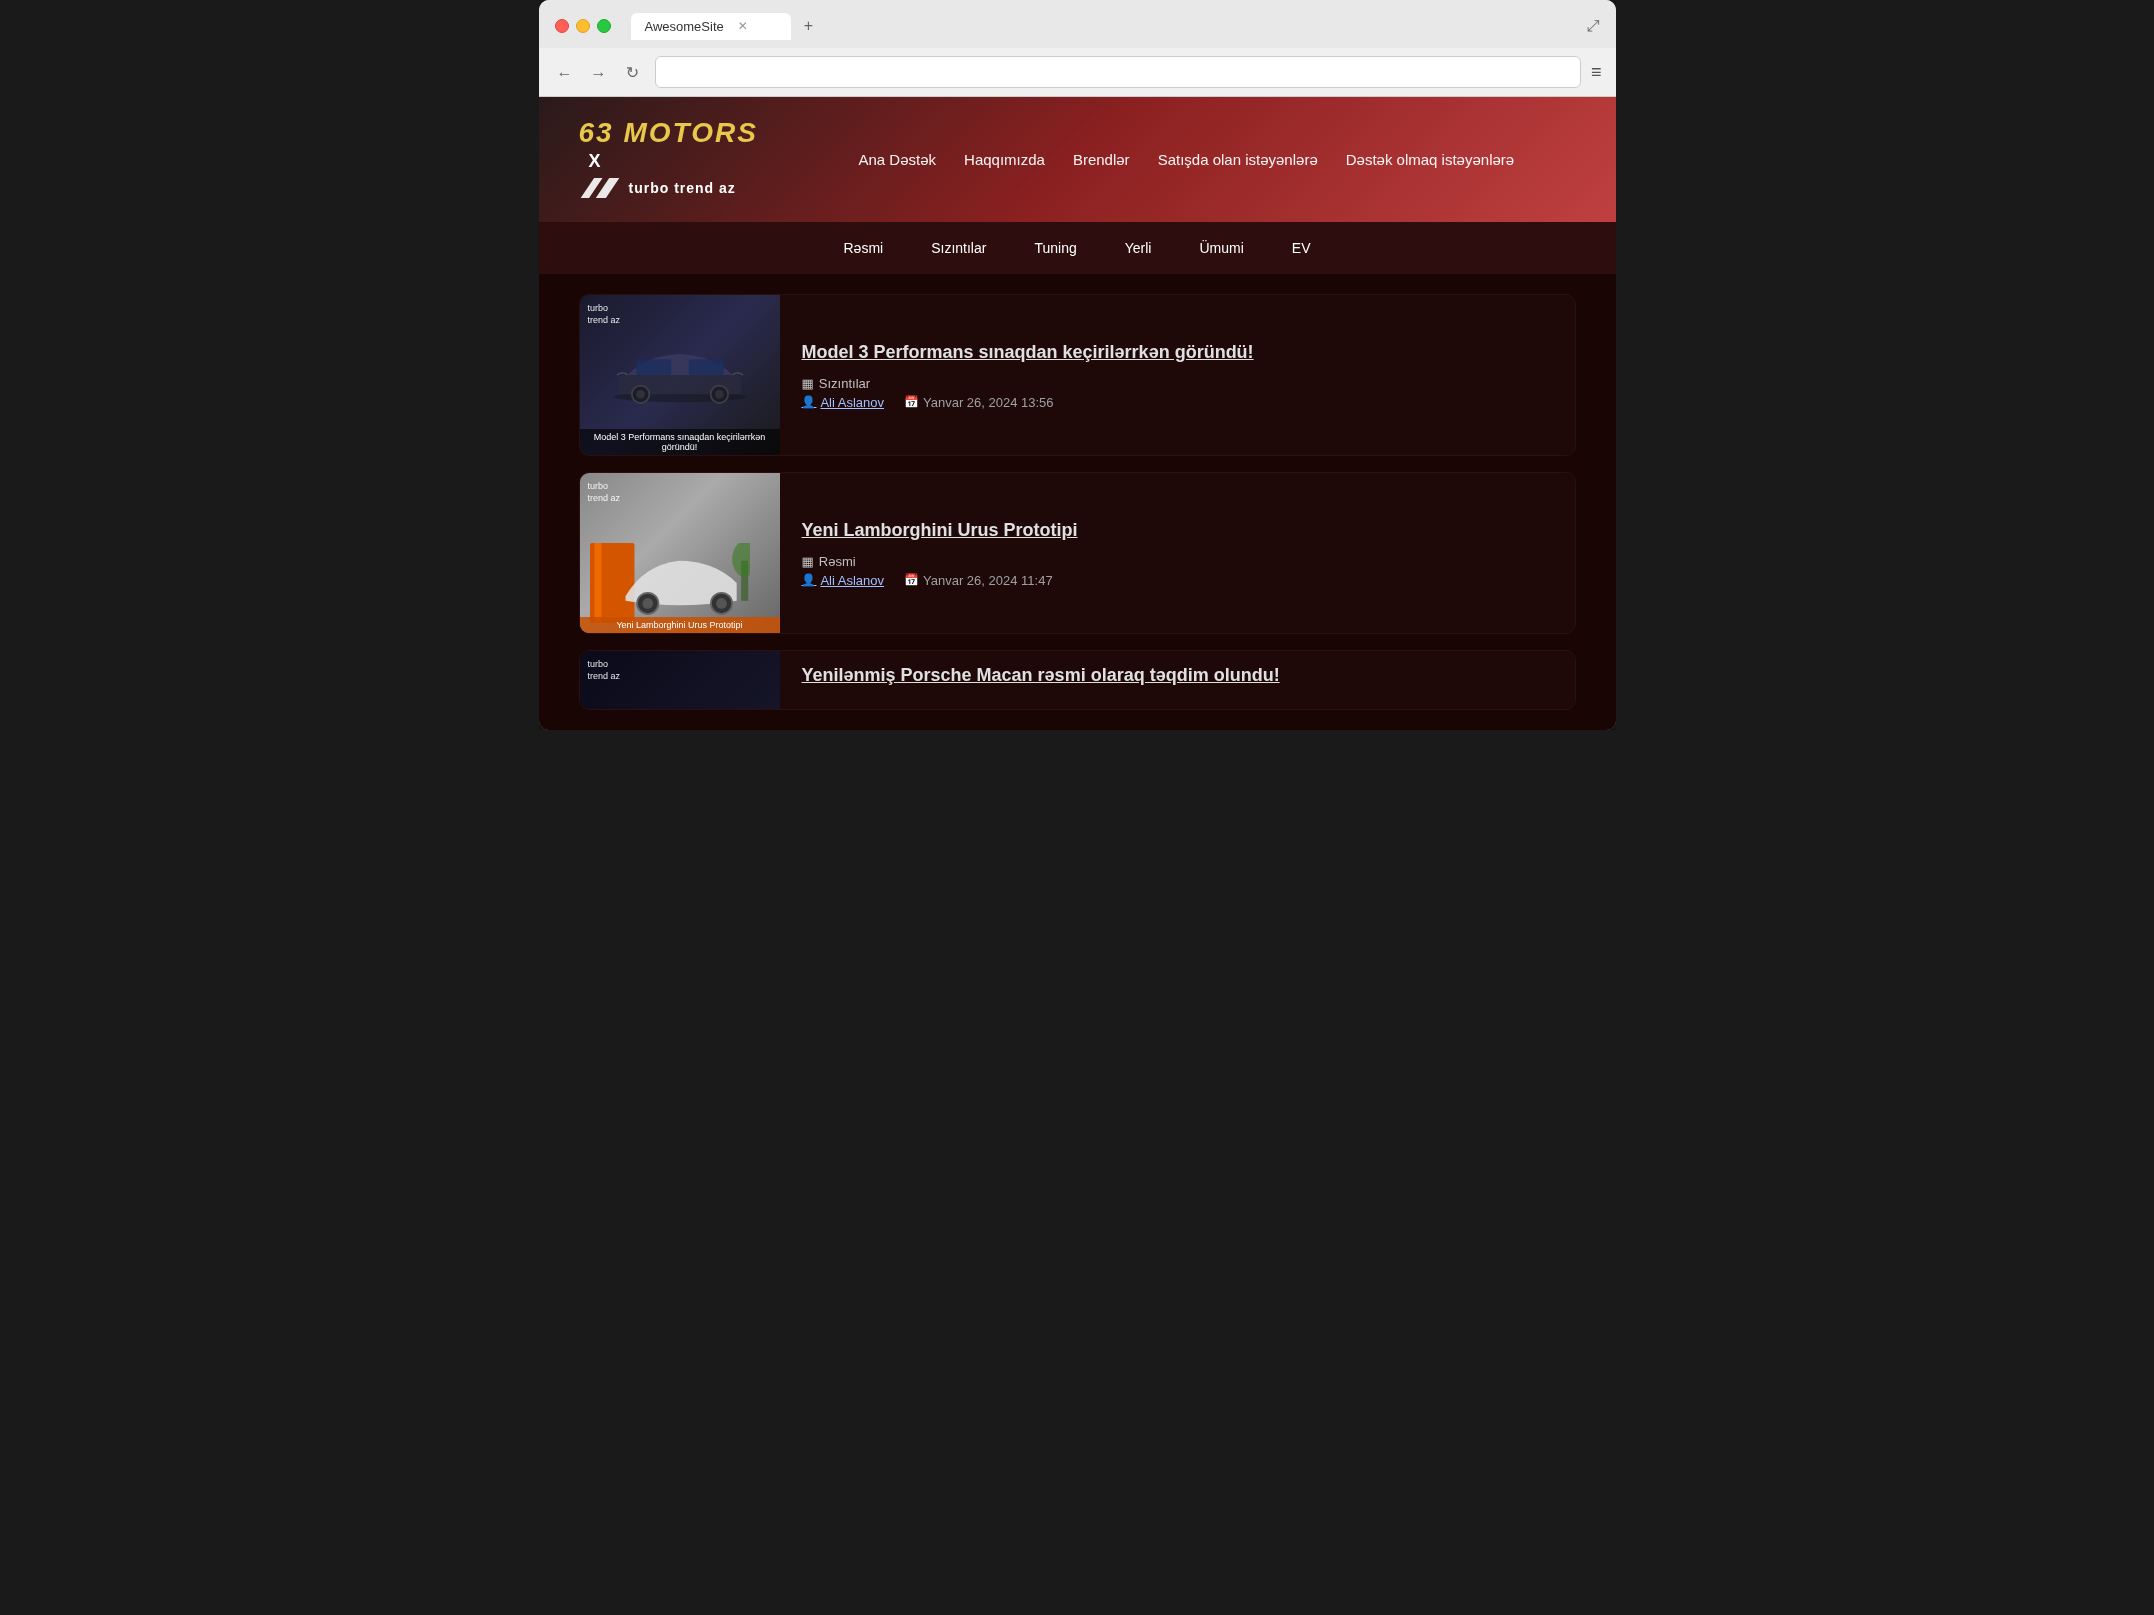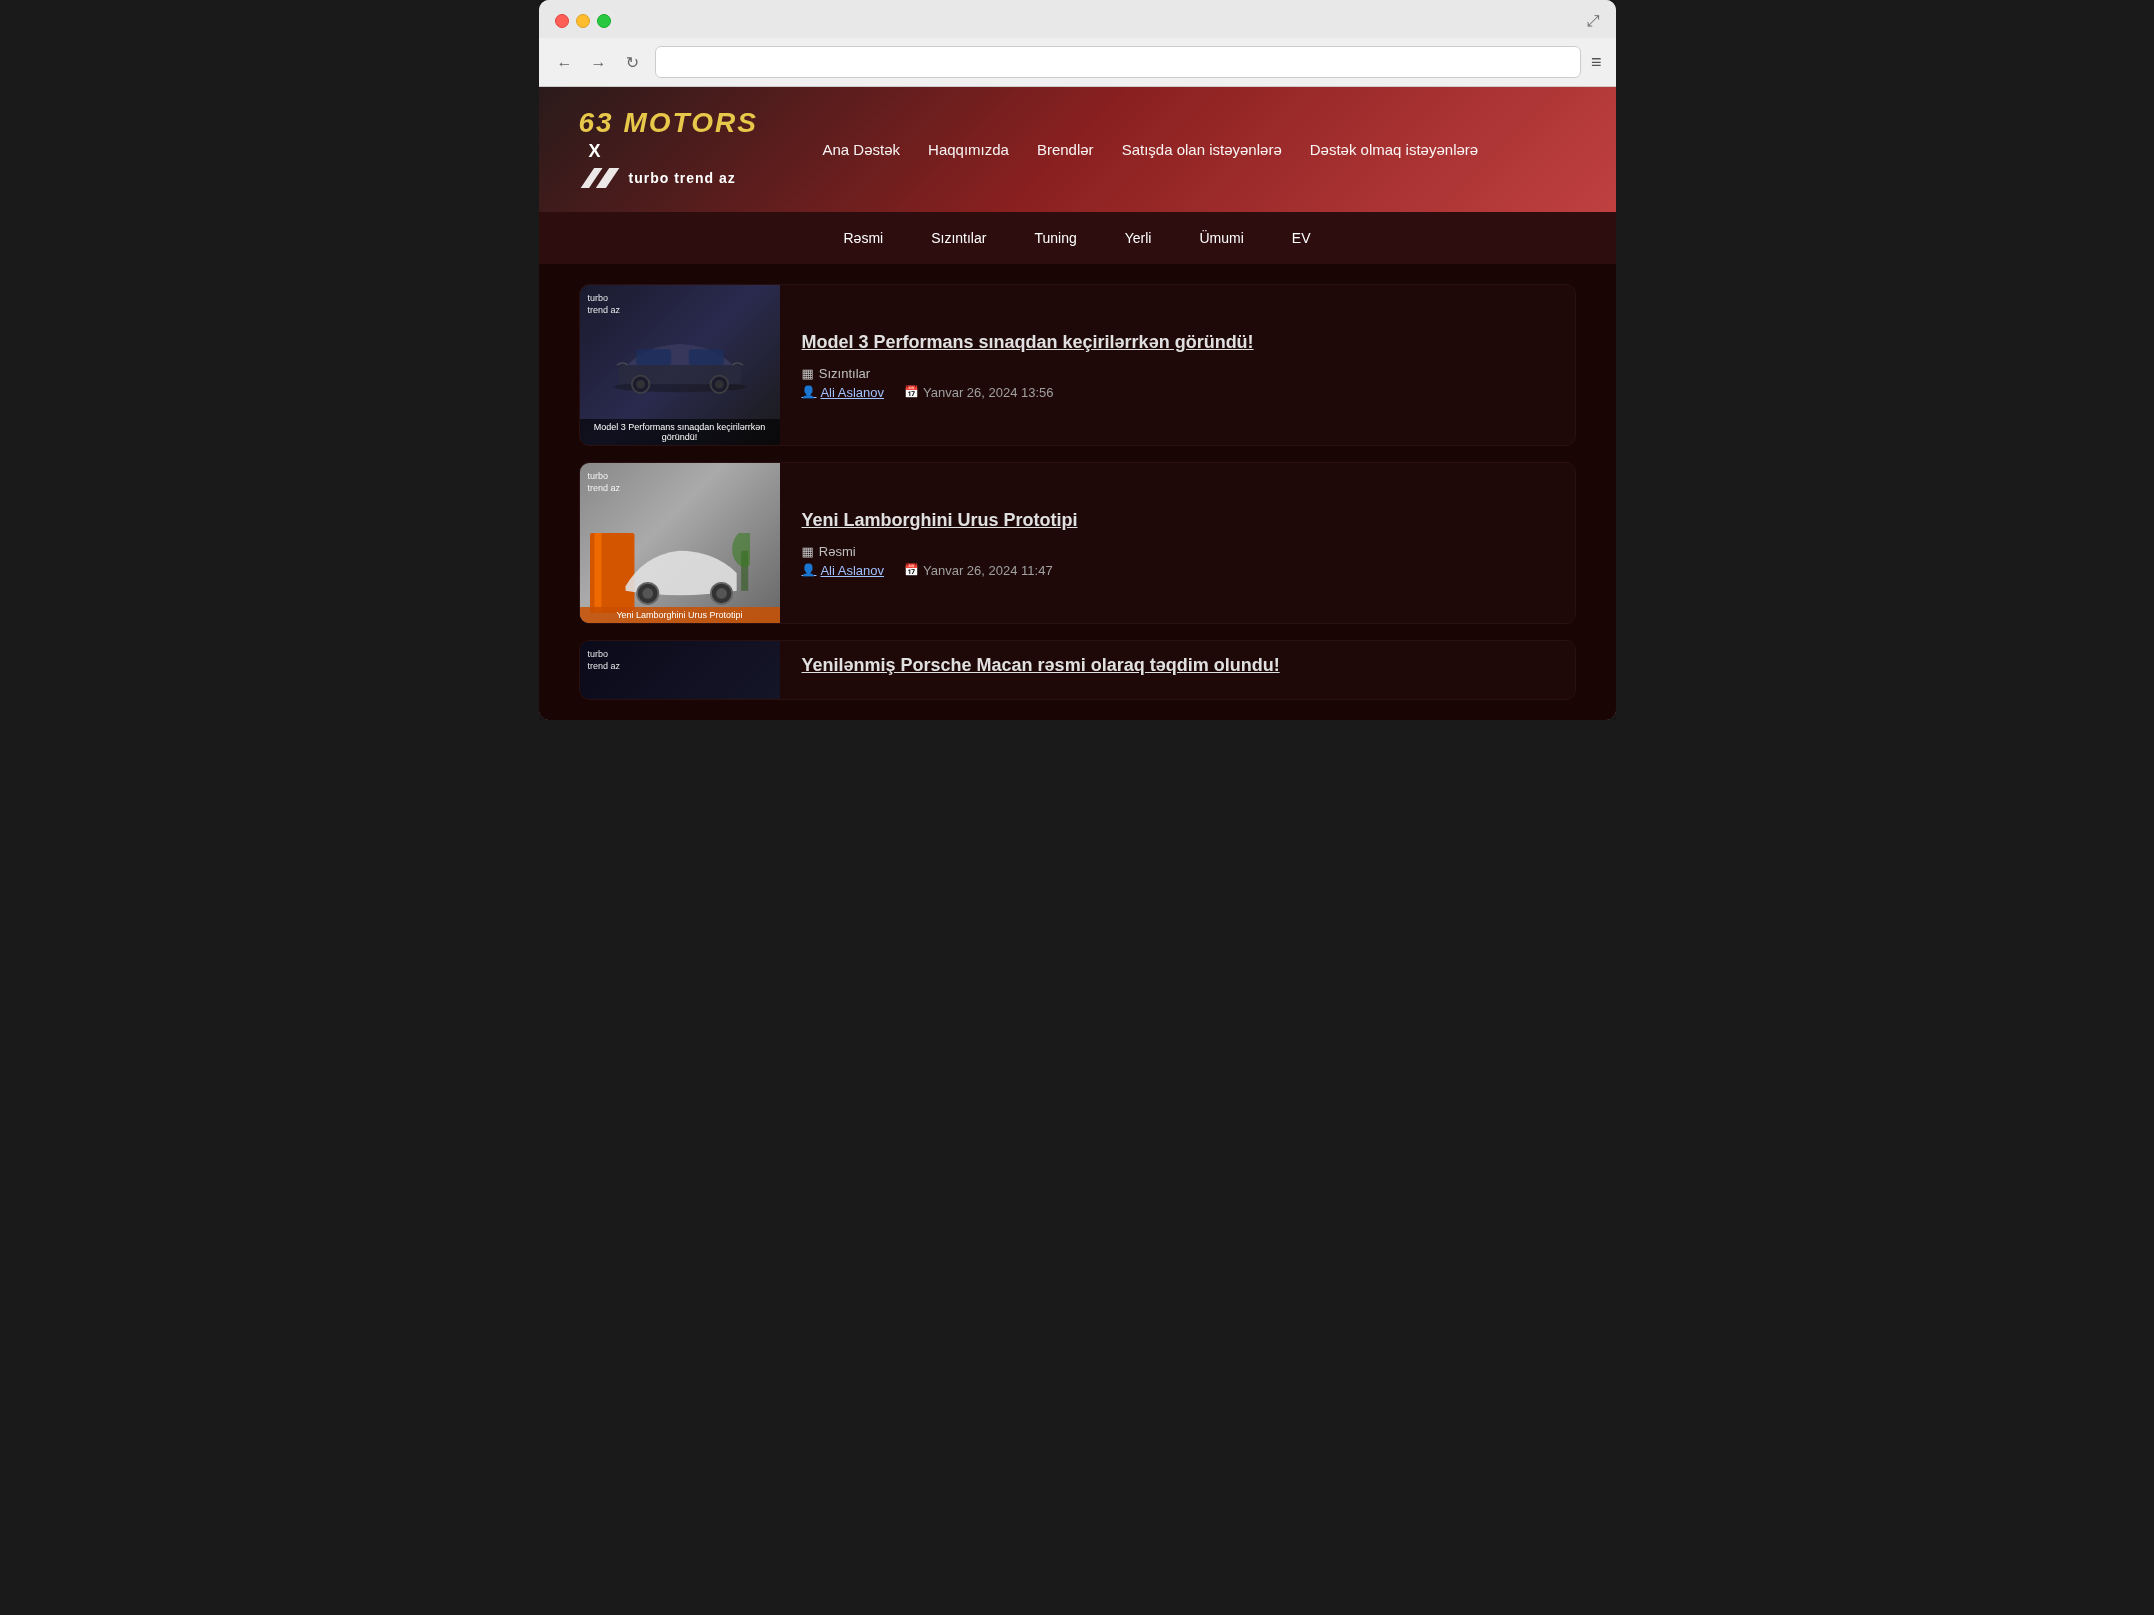--- a/index.html
+++ b/index.html
@@ -122,21 +122,21 @@
     .site-content {
       background: #1a0a0a;
     }
 
     
     .site-header {
       background: linear-gradient(135deg, #2a1a1a 0%, #8b2020 50%, #c04040 100%);
       padding: 20px 40px;
       display: flex;
       align-items: center;
-      gap: 24px;
+      gap: 60px;
     }
 
     .logo-area {
       display: flex;
       flex-direction: column;
       align-items: flex-start;
       min-width: 220px;
     }
 
     .logo-63motors {
@@ -349,20 +349,29 @@
 <body>
 
 <div class="browser-frame">
 
   <div class="browser-titlebar">
     <div class="traffic-lights">
       <div class="traffic-light tl-red"></div>
       <div class="traffic-light tl-yellow"></div>
       <div class="traffic-light tl-green"></div>
     </div>
+    <div class="tab-bar">
+      <div class="browser-tab">
+        <span>AwesomeSite</span>
+        <span class="tab-close">✕</span>
+      </div>
+      <div class="new-tab-btn">
+        <span>+</span>
+      </div>
+    </div>
     <div class="expand-icon">
       <span>⤢</span>
     </div>
   </div>
 
   <div class="browser-toolbar">
     <span class="nav-btn">←</span>
     <span class="nav-btn">→</span>
     <span class="nav-btn">↻</span>
     <input class="address-bar" type="text" value="" style="">

